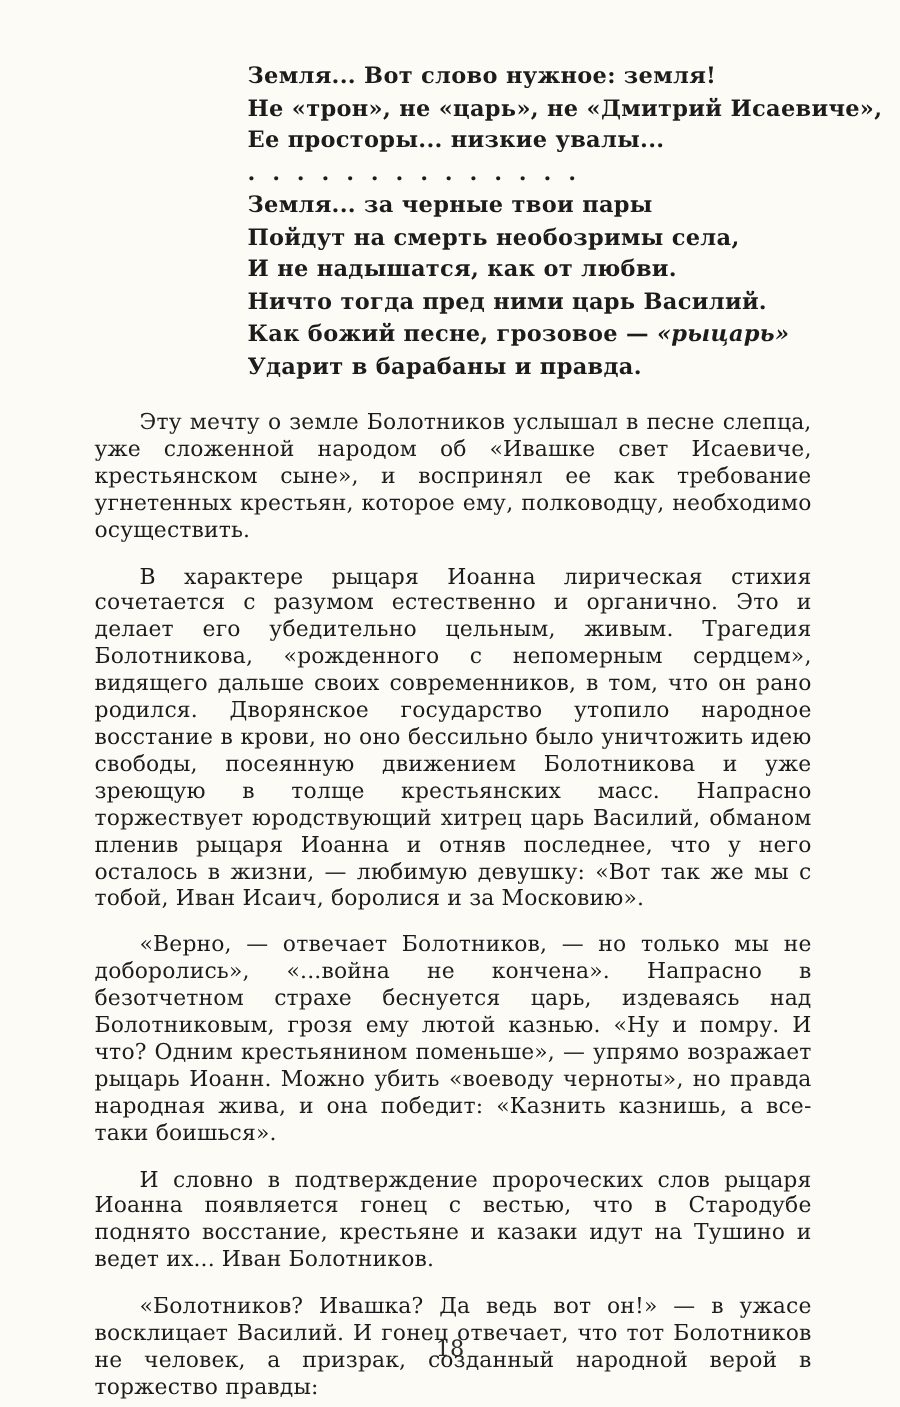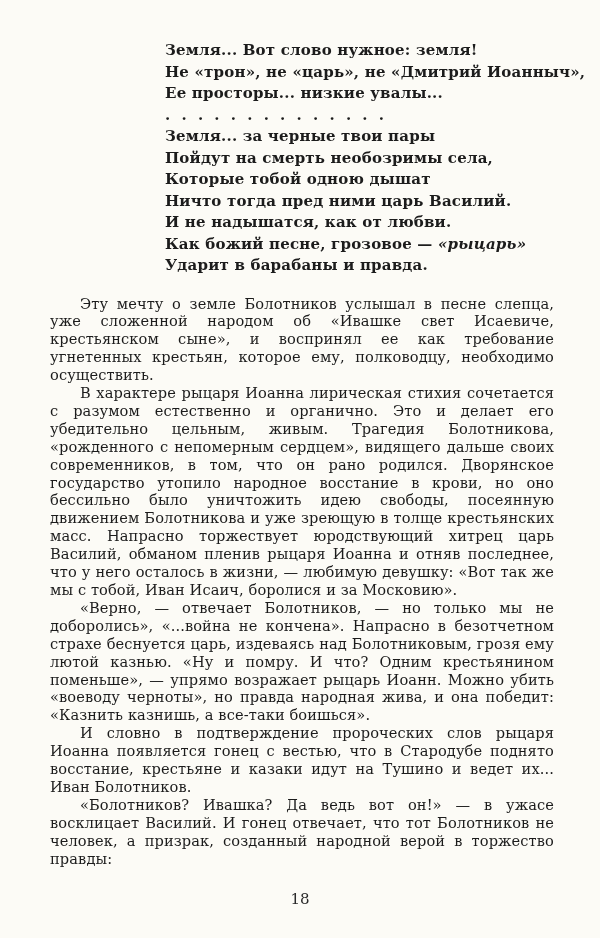--- a/index.html
+++ b/index.html
@@ -37,49 +37,48 @@
     font-weight: bold;
   }
   .prose {
     margin: 18px 46px 0 50px;
     font-size: 14.6px;
     line-height: 17.9px;
     text-align: justify;
     letter-spacing: 0.1px;
   }
   .prose p {
-    margin: 0;
+    margin: 13px;
     padding: 0;
     text-indent: 30px;
   }
   .page-number {
     position: absolute;
     bottom: 30px;
     left: 0;
     width: 100%;
     text-align: center;
     font-size: 15px;
     color: #2a2a2a;
   }
 </style>
 </head>
 <body>
 
 <div class="page">
 
   <div class="poem">
     <div class="poem-line"><span>Земля... Вот слово нужное: земля!</span><i></i></div>
-    <div class="poem-line"><span>Не «трон», не «царь», не «Дмитрий Иоанныч»,</span><i></i></div>
+    <div class="poem-line"><span>Не «трон», не «царь», не «Дмитрий Исаевиче»,</span><i></i></div>
     <div class="poem-line"><span>Ее просторы... низкие увалы...</span><i></i></div>
     <div class="poem-line dots"><span>. . . . . . . . . . . . . .</span></div>
     <div class="poem-line"><span>Земля... за черные твои пары</span><i></i></div>
     <div class="poem-line"><span>Пойдут на смерть необозримы села,</span><i></i></div>
-    <div class="poem-line"><span>Которые тобой одною дышат</span><i></i></div>
+    <div class="poem-line"><span>И не надышатся, как от любви.</span><i></i></div>
     <div class="poem-line"><span>Ничто тогда пред ними царь Василий.</span><i></i></div>
-    <div class="poem-line"><span>И не надышатся, как от любви.</span><i></i></div>
     <div class="poem-line"><span>Как божий песне, грозовое — </span><i>«рыцарь»</i></div>
     <div class="poem-line"><span>Ударит в барабаны и правда.</span><i></i></div>
   </div>
 
   <div class="prose">
     <p>Эту мечту о земле Болотников услышал в песне слепца, уже сложенной народом об «Ивашке свет Исаевиче, крестьянском сыне», и воспринял ее как требование угнетенных крестьян, которое ему, полководцу, необходимо осуществить.</p>
     <p>В характере рыцаря Иоанна лирическая стихия сочетается с разумом естественно и органично. Это и делает его убедительно цельным, живым. Трагедия Болотникова, «рожденного с непомерным сердцем», видящего дальше своих современников, в том, что он рано родился. Дворянское государство утопило народное восстание в крови, но оно бессильно было уничтожить идею свободы, посеянную движением Болотникова и уже зреющую в толще крестьянских масс. Напрасно торжествует юродствующий хитрец царь Василий, обманом пленив рыцаря Иоанна и отняв последнее, что у него осталось в жизни, — любимую девушку: «Вот так же мы с тобой, Иван Исаич, боролися и за Московию».</p>
     <p>«Верно, — отвечает Болотников, — но только мы не доборолись», «...война не кончена». Напрасно в безотчетном страхе беснуется царь, издеваясь над Болотниковым, грозя ему лютой казнью. «Ну и помру. И что? Одним крестьянином поменьше», — упрямо возражает рыцарь Иоанн. Можно убить «воеводу черноты», но правда народная жива, и она победит: «Казнить казнишь, а все-таки боишься».</p>
     <p>И словно в подтверждение пророческих слов рыцаря Иоанна появляется гонец с вестью, что в Стародубе поднято восстание, крестьяне и казаки идут на Тушино и ведет их... Иван Болотников.</p>
     <p>«Болотников? Ивашка? Да ведь вот он!» — в ужасе восклицает Василий. И гонец отвечает, что тот Болотников не человек, а призрак, созданный народной верой в торжество правды:</p>

